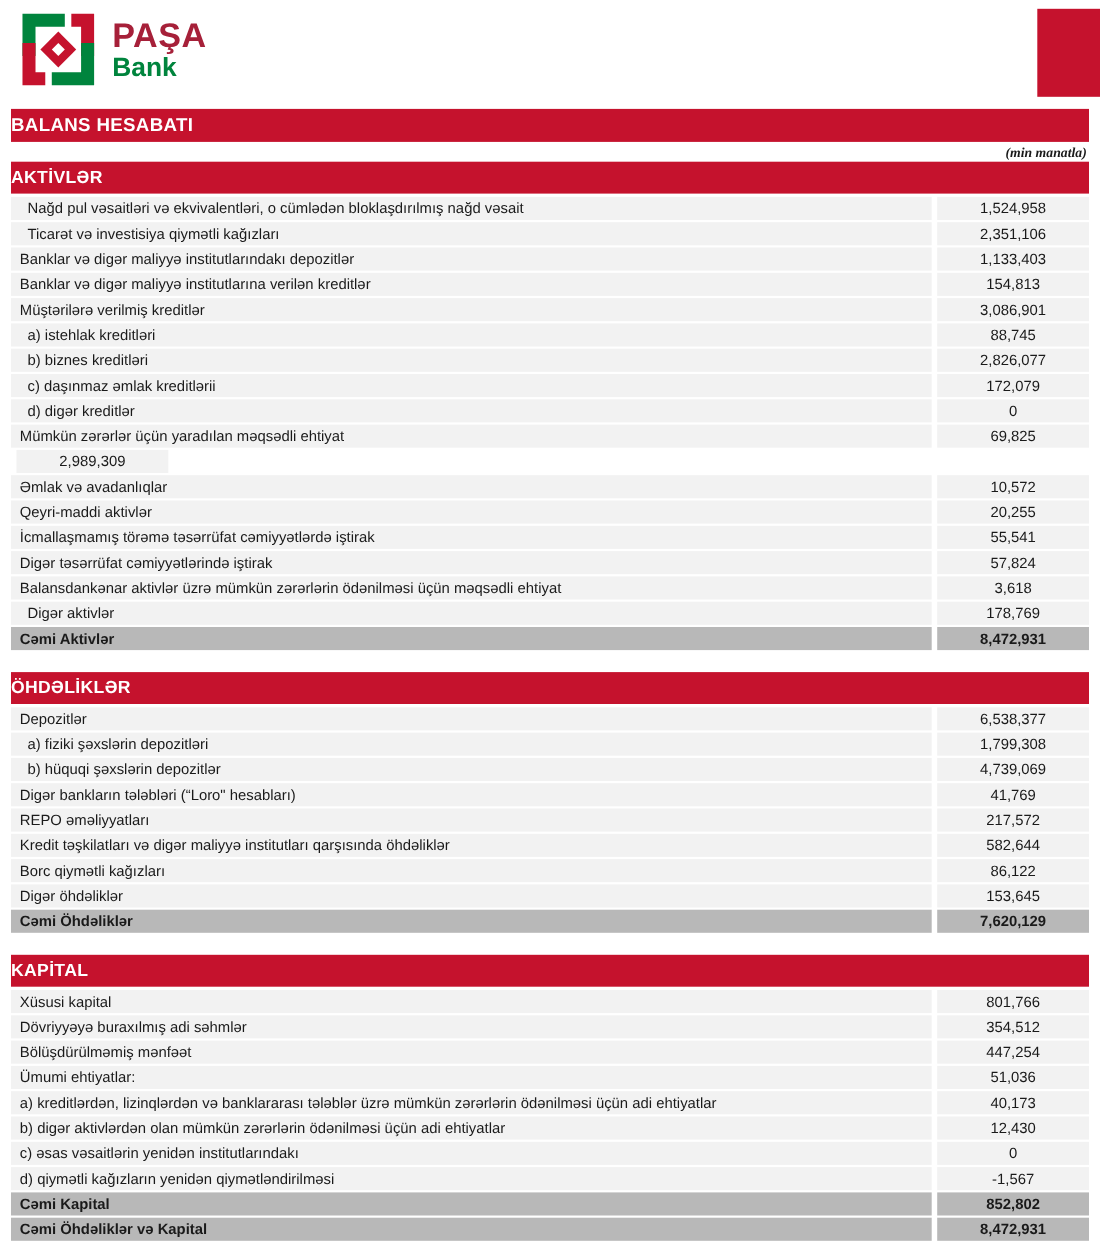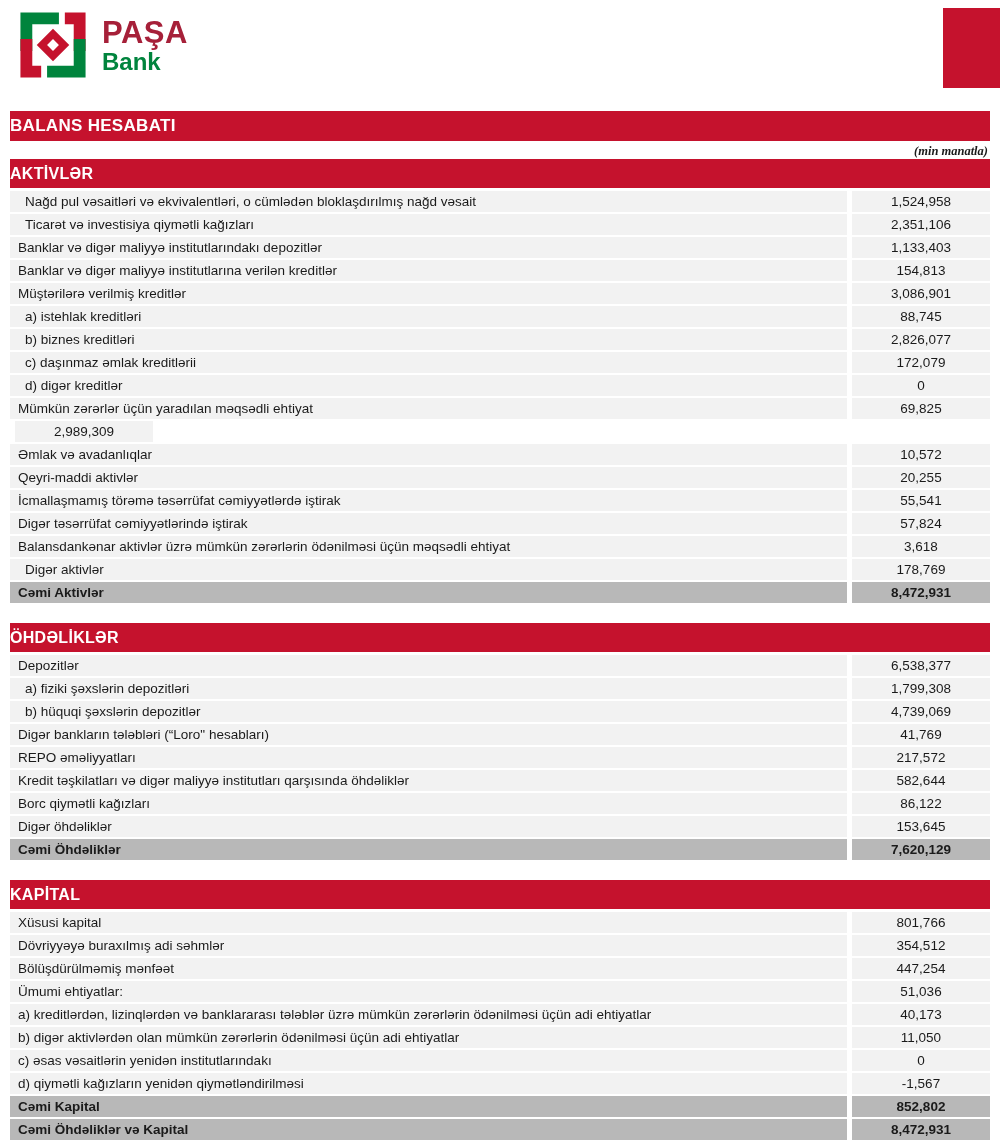--- a/index.html
+++ b/index.html
@@ -10,21 +10,21 @@
     --total-gray:#B8B8B8;
     --text:#1a1a1a;
   }
   *{box-sizing:border-box;}
   html,body{margin:0;padding:0;background:#fff;}
   body{
     width:1000px;min-height:1144px;
     font-family:"Liberation Sans","DejaVu Sans",sans-serif;
     color:var(--text);
   }
-  .header{position:relative;height:111px;}
+  .header{position:relative;height:99px;}
   .brand{position:absolute;left:16px;top:8px;display:flex;align-items:center;}
   .emblem{width:74px;height:74px;display:block;}
   .brand-text{margin-left:12px;line-height:1;}
   .brand-top{font-size:31px;font-weight:bold;color:var(--brand-red);letter-spacing:0.5px;}
   .brand-bottom{font-size:24px;font-weight:bold;color:var(--brand-green);margin-top:2px;}
   .corner{position:absolute;right:0;top:8px;width:57px;height:80px;background:var(--accent-red);}
   .content{margin:0 10px;}
   .banner{
     background:var(--accent-red);color:#fff;font-weight:bold;
     text-align:center;height:29px;display:flex;align-items:center;justify-content:flex-start;
@@ -250,21 +250,21 @@
     <div class="cell value">51,036</div>
   </div>
 
   <div class="row">
     <div class="cell label">a) kreditlərdən, lizinqlərdən və banklararası tələblər üzrə mümkün zərərlərin ödənilməsi üçün adi ehtiyatlar</div>
     <div class="cell value">40,173</div>
   </div>
 
   <div class="row">
     <div class="cell label">b) digər aktivlərdən olan mümkün zərərlərin ödənilməsi üçün adi ehtiyatlar</div>
-    <div class="cell value">11,050</div>
+    <div class="cell value">12,430</div>
   </div>
 
   <div class="row">
     <div class="cell label">c) əsas vəsaitlərin yenidən institutlarındakı</div>
     <div class="cell value">0</div>
   </div>
 
   <div class="row">
     <div class="cell label">d) qiymətli kağızların yenidən qiymətləndirilməsi</div>
     <div class="cell value">-1,567</div>

